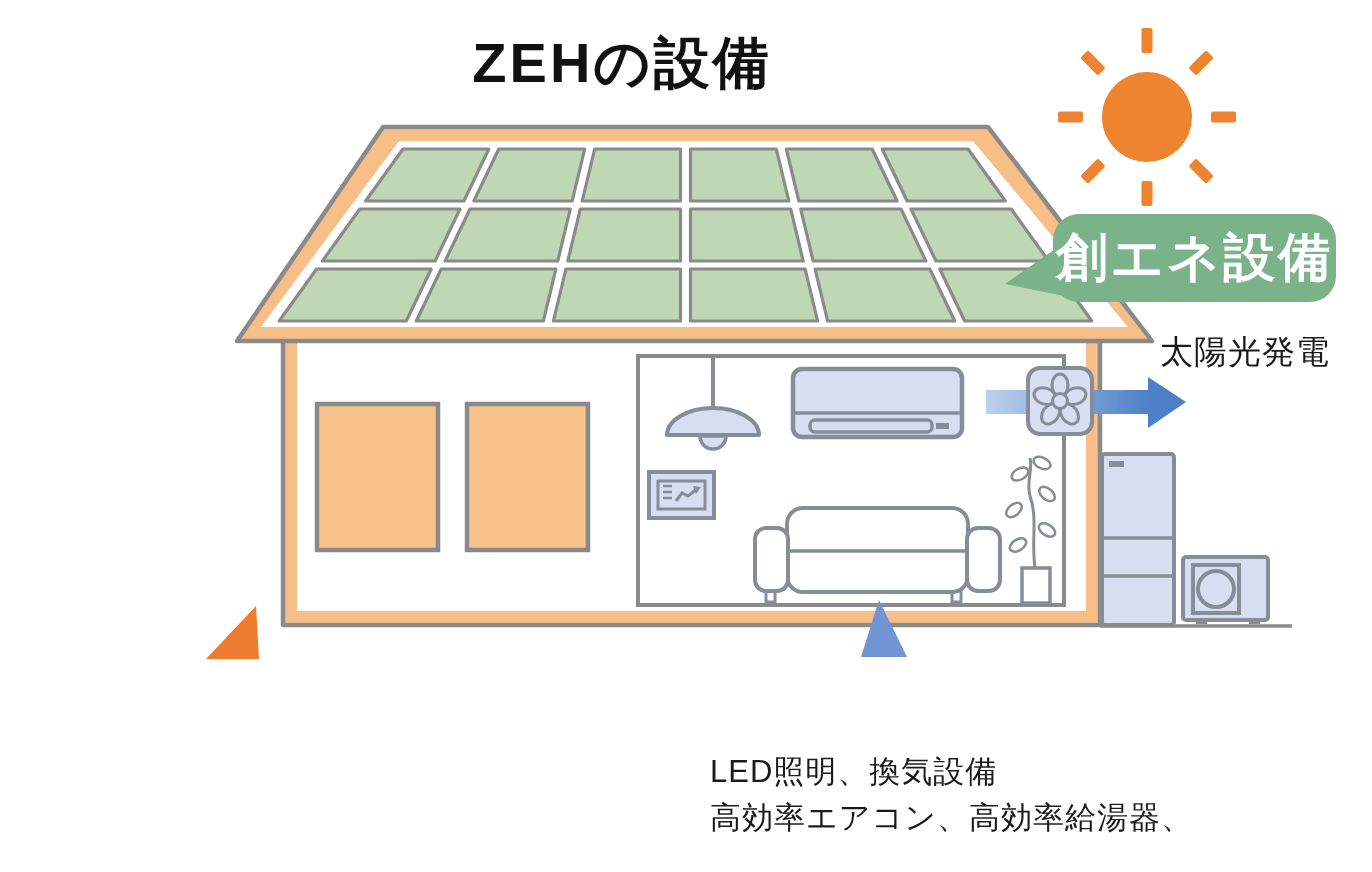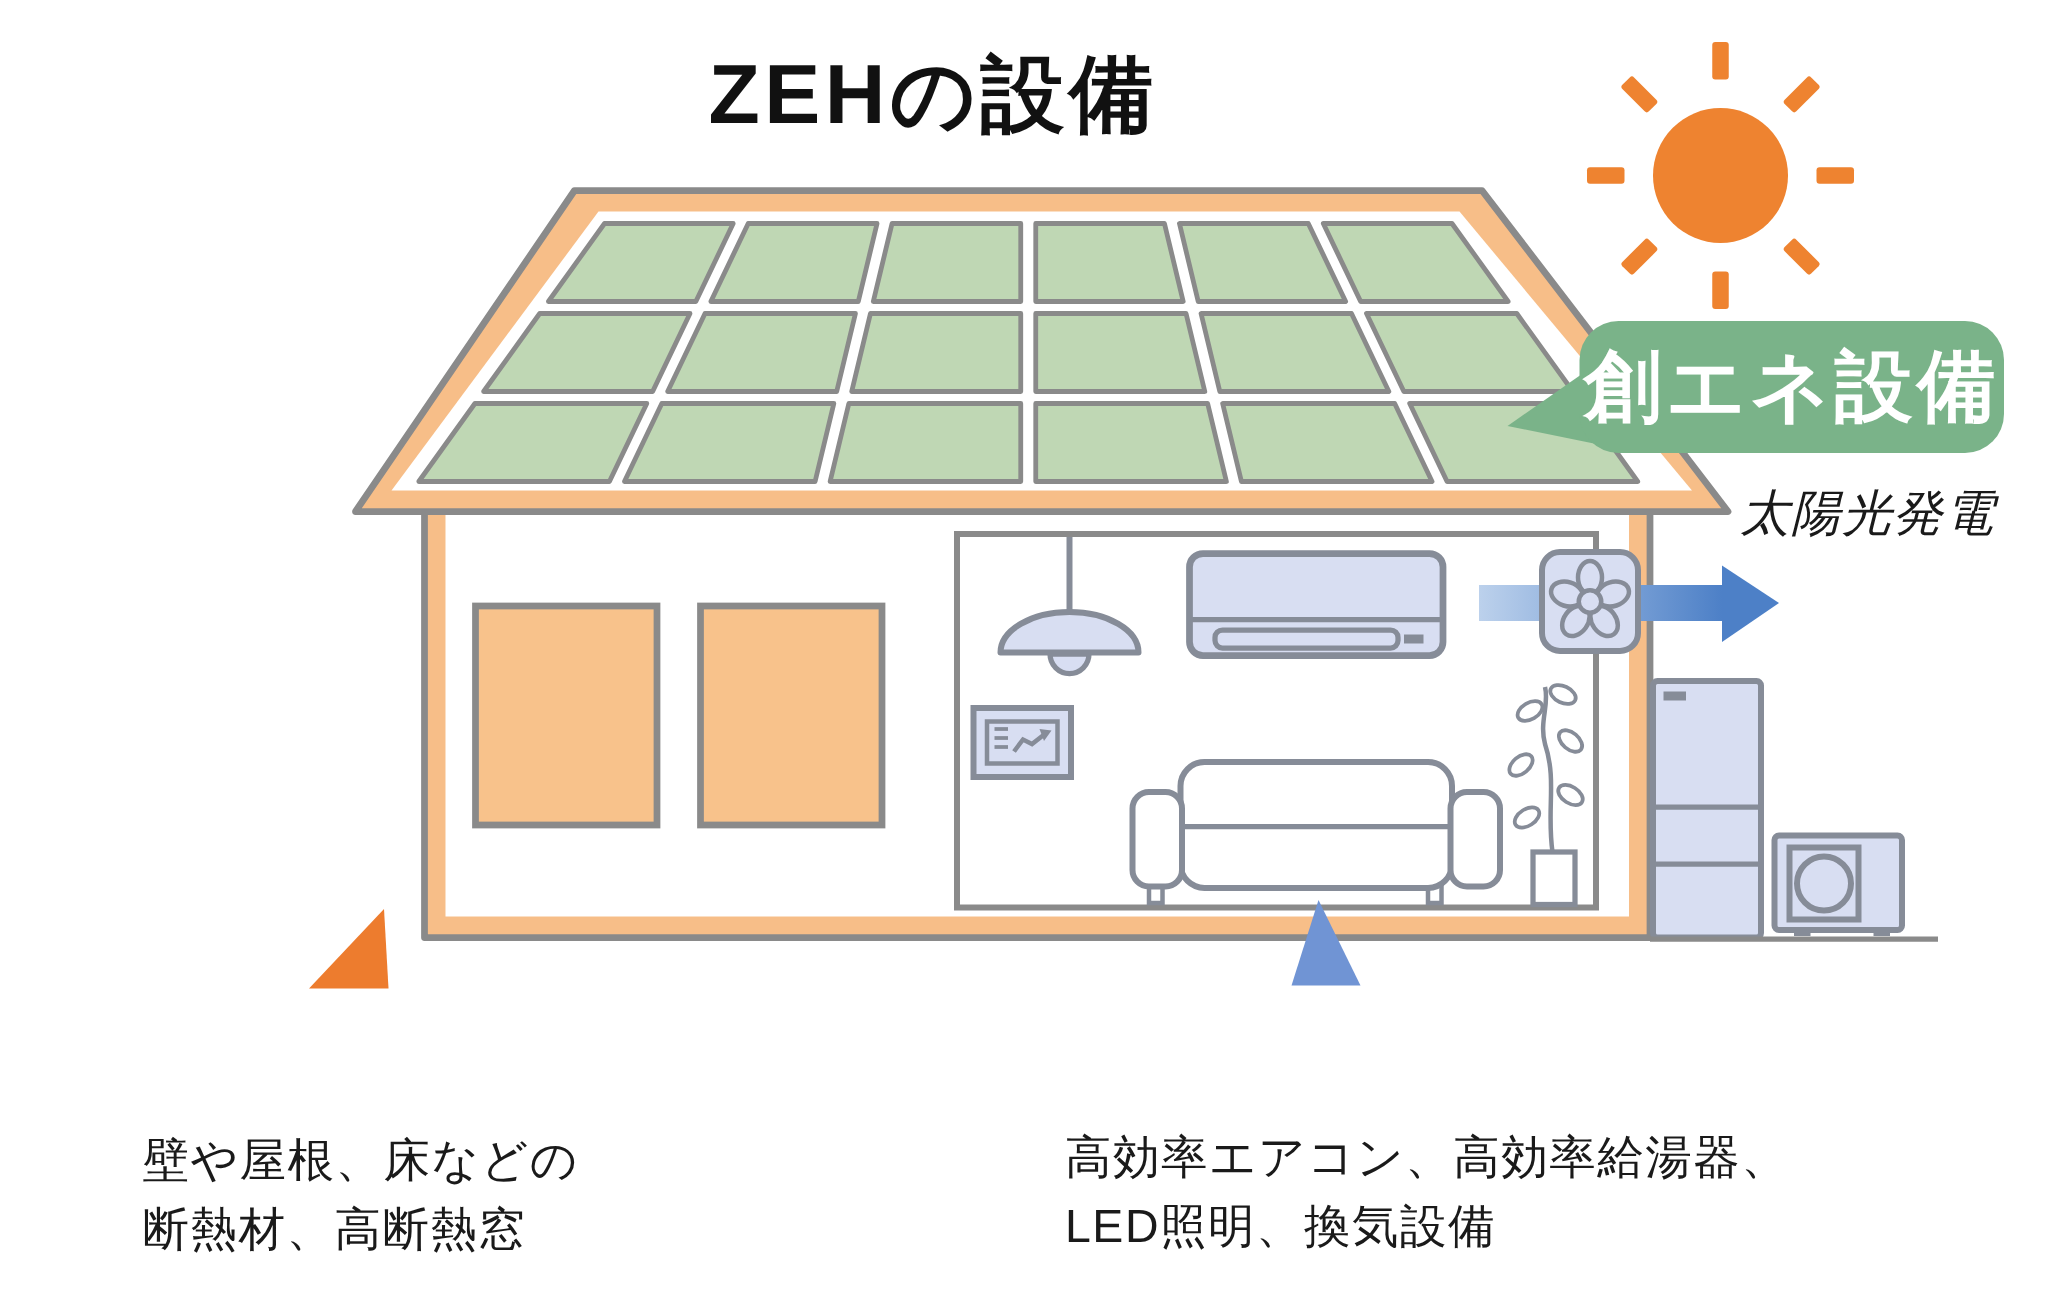--- a/index.html
+++ b/index.html
@@ -14,21 +14,21 @@
   }
   .bubble{
     position:absolute;border-radius:26px;color:#fff;font-weight:bold;
     display:flex;align-items:center;justify-content:center;letter-spacing:3px;
     white-space:nowrap;
   }
   .bubble.green{left:1053px;top:214px;width:283px;height:88px;background:#7ab389;font-size:52px;}
   .bubble.orange{left:95px;top:654px;width:250px;height:87px;background:#ed7c2e;font-size:44px;}
   .bubble.blue{left:708px;top:652px;width:395px;height:88px;background:#7094d4;font-size:42px;}
   .caption-solar{
-    position:absolute;left:1160px;top:320px;font-size:33px;color:#1a1a1a;letter-spacing:1px;white-space:nowrap;font-style:italic;
+    position:absolute;left:1160px;top:330px;font-size:33px;color:#1a1a1a;letter-spacing:1px;white-space:nowrap;
   }
   .desc{
     position:absolute;font-size:31px;line-height:46px;color:#1a1a1a;letter-spacing:1px;white-space:nowrap;
   }
   .desc-left{left:95px;top:751px;}
   .desc-right{left:710px;top:749px;}
 </style>
 </head>
 <body>
 
@@ -171,23 +171,19 @@
     <polygon points="1068,240 1005,284 1074,298" fill="#7ab389"></polygon>
     <polygon points="206,659 256,606 259,659" fill="#ed7c2e"></polygon>
     <polygon points="861,657 879,600 907,657" fill="#7094d4"></polygon>
   </svg>
 
   <div class="title">ZEHの設備</div>
 
   <div class="bubble green">創エネ設備</div>
   <div class="caption-solar">太陽光発電</div>
 
-  <div class="desc desc-left">
-    <div>壁や屋根、床などの</div>
-    <div>断熱材、高断熱窓</div>
-  </div>
 
   <div class="desc desc-right">
+    <div>LED照明、換気設備</div>
     <div>高効率エアコン、高効率給湯器、</div>
-    <div>LED照明、換気設備</div>
   </div>
 
 </div>
 
 </body></html>

